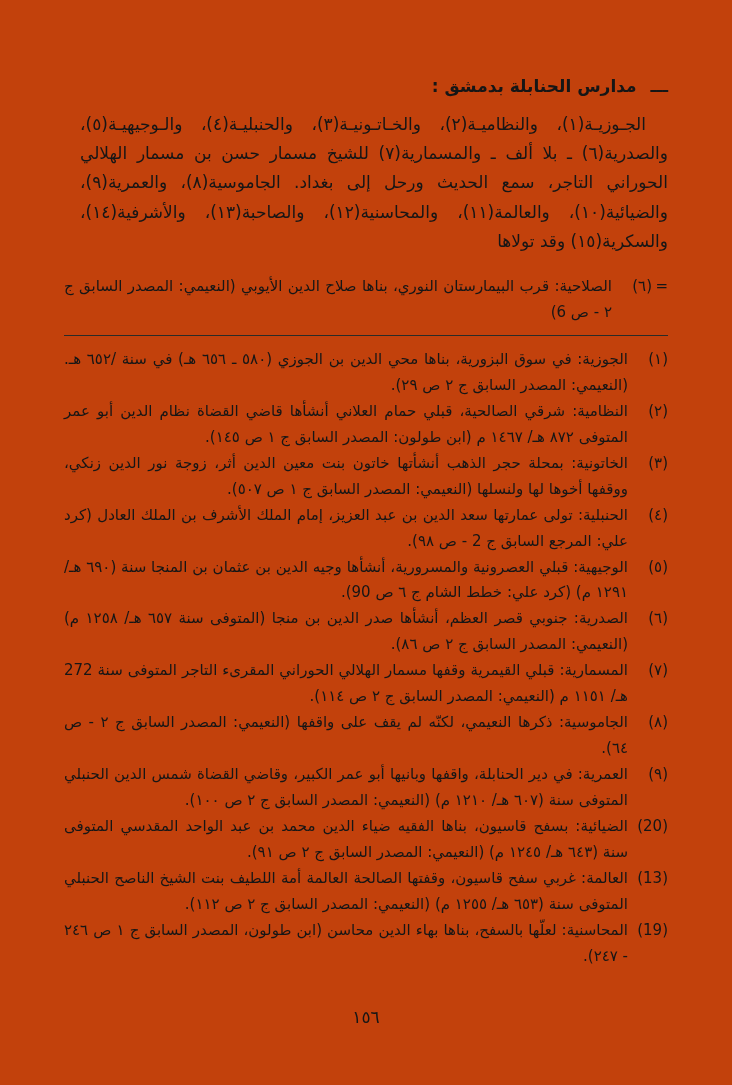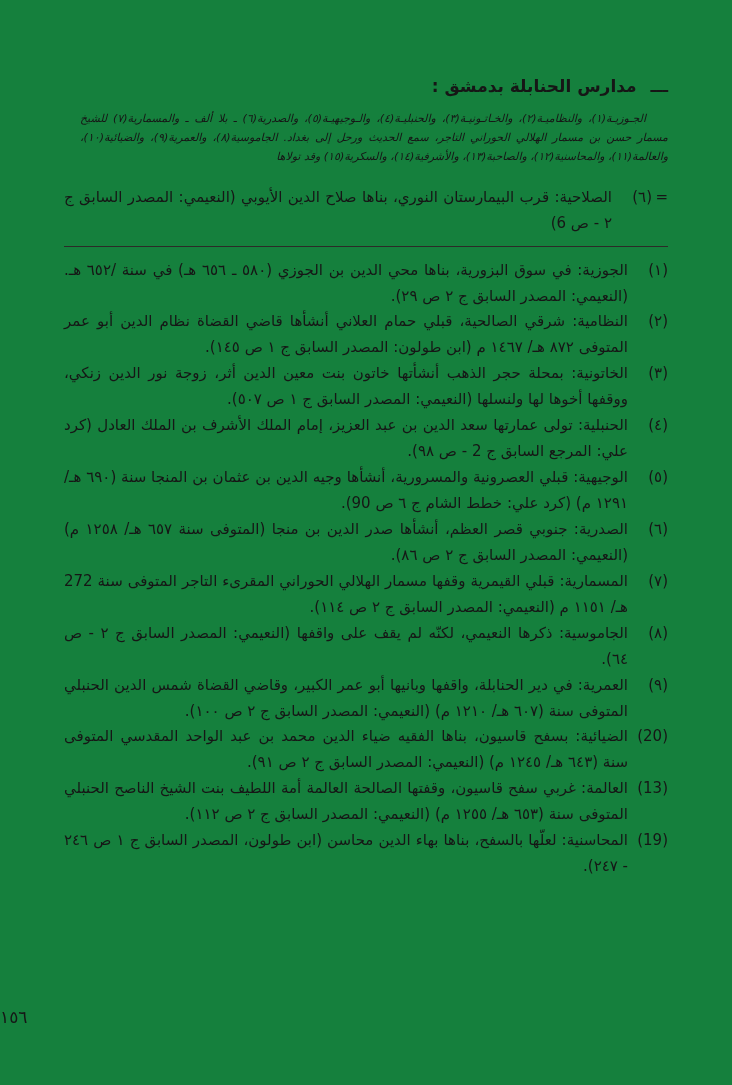--- a/index.html
+++ b/index.html
@@ -6,46 +6,45 @@
     margin: 0;
     padding: 0;
     background: #e8e8e6;
     font-family: "DejaVu Sans", sans-serif;
   }
   .page {
     position: relative;
     width: 732px;
     height: 1085px;
     margin: 0 auto;
-    background: #15803d;
+    background: #c2410c;
     color: #161616;
     direction: rtl;
     box-sizing: border-box;
     padding: 76px 64px 0 64px;
     overflow: hidden;
   }
   .heading {
     font-size: 17px;
     font-weight: bold;
     margin-bottom: 14px;
     white-space: nowrap;
   }
   .heading .dash {
     display: inline-block;
     margin-left: 14px;
     letter-spacing: 0;
   }
   .body-par {
     margin: 0 0 18px 16px;
-    font-size: 11px;
+    font-size: 17px;
     line-height: 1.72;
     text-align: justify;
     text-indent: 22px;
     font-weight: 500;
-    font-style: italic;
   }
   .fn-area {
     font-size: 15px;
     line-height: 1.73;
   }
   .fn-row {
     display: flex;
     align-items: flex-start;
   }
   .cont-marker {
@@ -63,21 +62,21 @@
   .rule {
     border: none;
     border-top: 1.5px solid #2b2b28;
     margin: 9px 0 11px 0;
   }
   .page-number {
     position: absolute;
     bottom: 58px;
     left: 0;
     right: 0;
-    text-align: left;
+    text-align: center;
     font-size: 17px;
     letter-spacing: 2px;
   }
 </style>
 </head>
 <body>
 
 <div class="page">
 
   <div class="heading">

